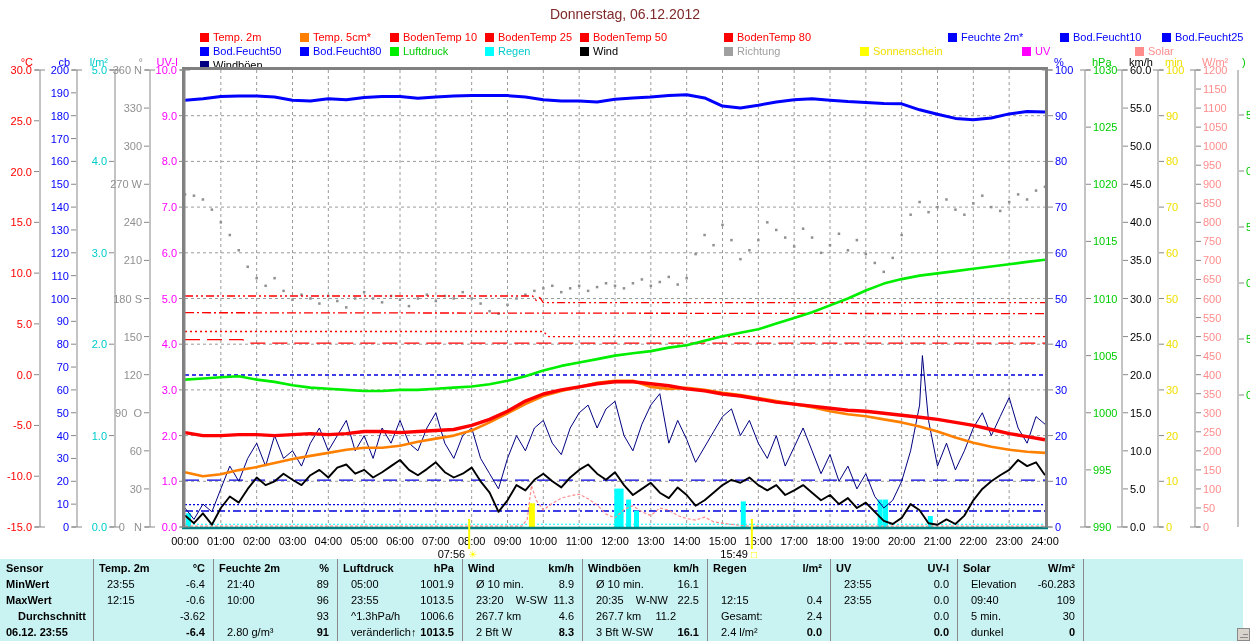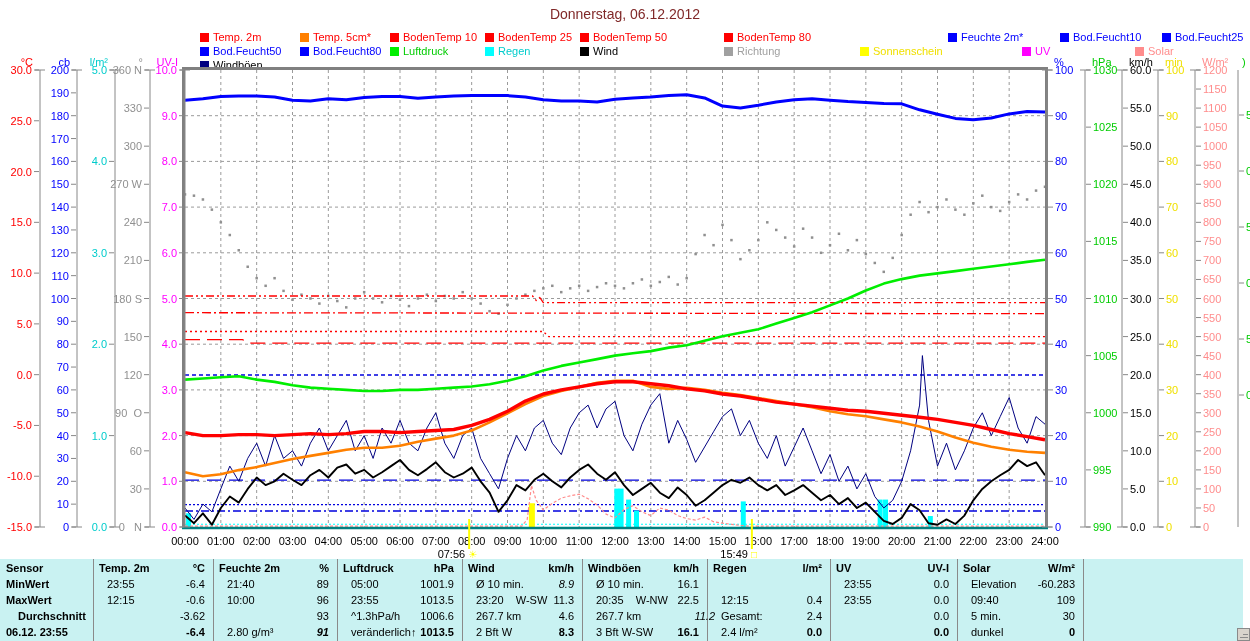--- a/index.html
+++ b/index.html
@@ -581,49 +581,49 @@
     <div class="tcell" style="right: 1045px; top: 50px;">-3.62</div>
     <div class="tcell bold" style="right: 1045px; top: 66px;">-6.4</div>
     <div class="tcell bold" style="left: 219px; top: 2px;">Feuchte 2m</div>
     <div class="tcell bold" style="right: 921px; top: 2px;">%</div>
     <div class="tcell" style="left: 227px; top: 18px;">21:40</div>
     <div class="tcell" style="right: 921px; top: 18px;">89</div>
     <div class="tcell" style="left: 227px; top: 34px;">10:00</div>
     <div class="tcell" style="right: 921px; top: 34px;">96</div>
     <div class="tcell" style="right: 921px; top: 50px;">93</div>
     <div class="tcell" style="left: 227px; top: 66px;">2.80 g/m³</div>
-    <div class="tcell bold" style="right: 921px; top: 66px; font-style: italic;">91</div>
+    <div class="tcell bold" style="right: 921px; top: 66px;">91</div>
     <div class="tcell bold" style="left: 343px; top: 2px;">Luftdruck</div>
     <div class="tcell bold" style="right: 796px; top: 2px;">hPa</div>
     <div class="tcell" style="left: 351px; top: 18px;">05:00</div>
     <div class="tcell" style="right: 796px; top: 18px;">1001.9</div>
     <div class="tcell" style="left: 351px; top: 34px;">23:55</div>
     <div class="tcell" style="right: 796px; top: 34px;">1013.5</div>
     <div class="tcell" style="left: 351px; top: 50px;">^1.3hPa/h</div>
     <div class="tcell" style="right: 796px; top: 50px; text-align: center;">1006.6</div>
     <div class="tcell" style="left: 351px; top: 66px;">veränderlich↑</div>
     <div class="tcell bold" style="right: 796px; top: 66px;">1013.5</div>
     <div class="tcell bold" style="left: 468px; top: 2px;">Wind</div>
     <div class="tcell bold" style="right: 676px; top: 2px;">km/h</div>
     <div class="tcell" style="left: 476px; top: 18px;">Ø 10 min.</div>
-    <div class="tcell" style="right: 676px; top: 18px; font-style: italic;">8.9</div>
+    <div class="tcell" style="right: 676px; top: 18px;">8.9</div>
     <div class="tcell" style="left: 476px; top: 34px;">23:20    W-SW</div>
     <div class="tcell" style="right: 676px; top: 34px;">11.3</div>
     <div class="tcell" style="left: 476px; top: 50px;">267.7 km</div>
     <div class="tcell" style="right: 676px; top: 50px;">4.6</div>
     <div class="tcell" style="left: 476px; top: 66px;">2 Bft W</div>
     <div class="tcell bold" style="right: 676px; top: 66px;">8.3</div>
     <div class="tcell bold" style="left: 588px; top: 2px;">Windböen</div>
     <div class="tcell bold" style="right: 551px; top: 2px;">km/h</div>
     <div class="tcell" style="left: 596px; top: 18px;">Ø 10 min.</div>
     <div class="tcell" style="right: 551px; top: 18px;">16.1</div>
     <div class="tcell" style="left: 596px; top: 34px;">20:35    W-NW</div>
     <div class="tcell" style="right: 551px; top: 34px;">22.5</div>
     <div class="tcell" style="left: 596px; top: 50px;">267.7 km</div>
-    <div class="tcell" style="right: 535px; top: 50px; font-style: italic;">11.2</div>
+    <div class="tcell" style="right: 574px; top: 50px;">11.2</div>
     <div class="tcell" style="left: 596px; top: 66px; text-align: center;">3 Bft W-SW</div>
     <div class="tcell bold" style="right: 551px; top: 66px;">16.1</div>
     <div class="tcell bold" style="left: 713px; top: 2px;">Regen</div>
     <div class="tcell bold" style="right: 428px; top: 2px;">l/m²</div>
     <div class="tcell" style="left: 721px; top: 34px;">12:15</div>
     <div class="tcell" style="right: 428px; top: 34px;">0.4</div>
     <div class="tcell" style="left: 721px; top: 50px;">Gesamt:</div>
     <div class="tcell" style="right: 428px; top: 50px;">2.4</div>
     <div class="tcell" style="left: 721px; top: 66px; text-align: right;">2.4 l/m²</div>
     <div class="tcell bold" style="right: 428px; top: 66px;">0.0</div>

